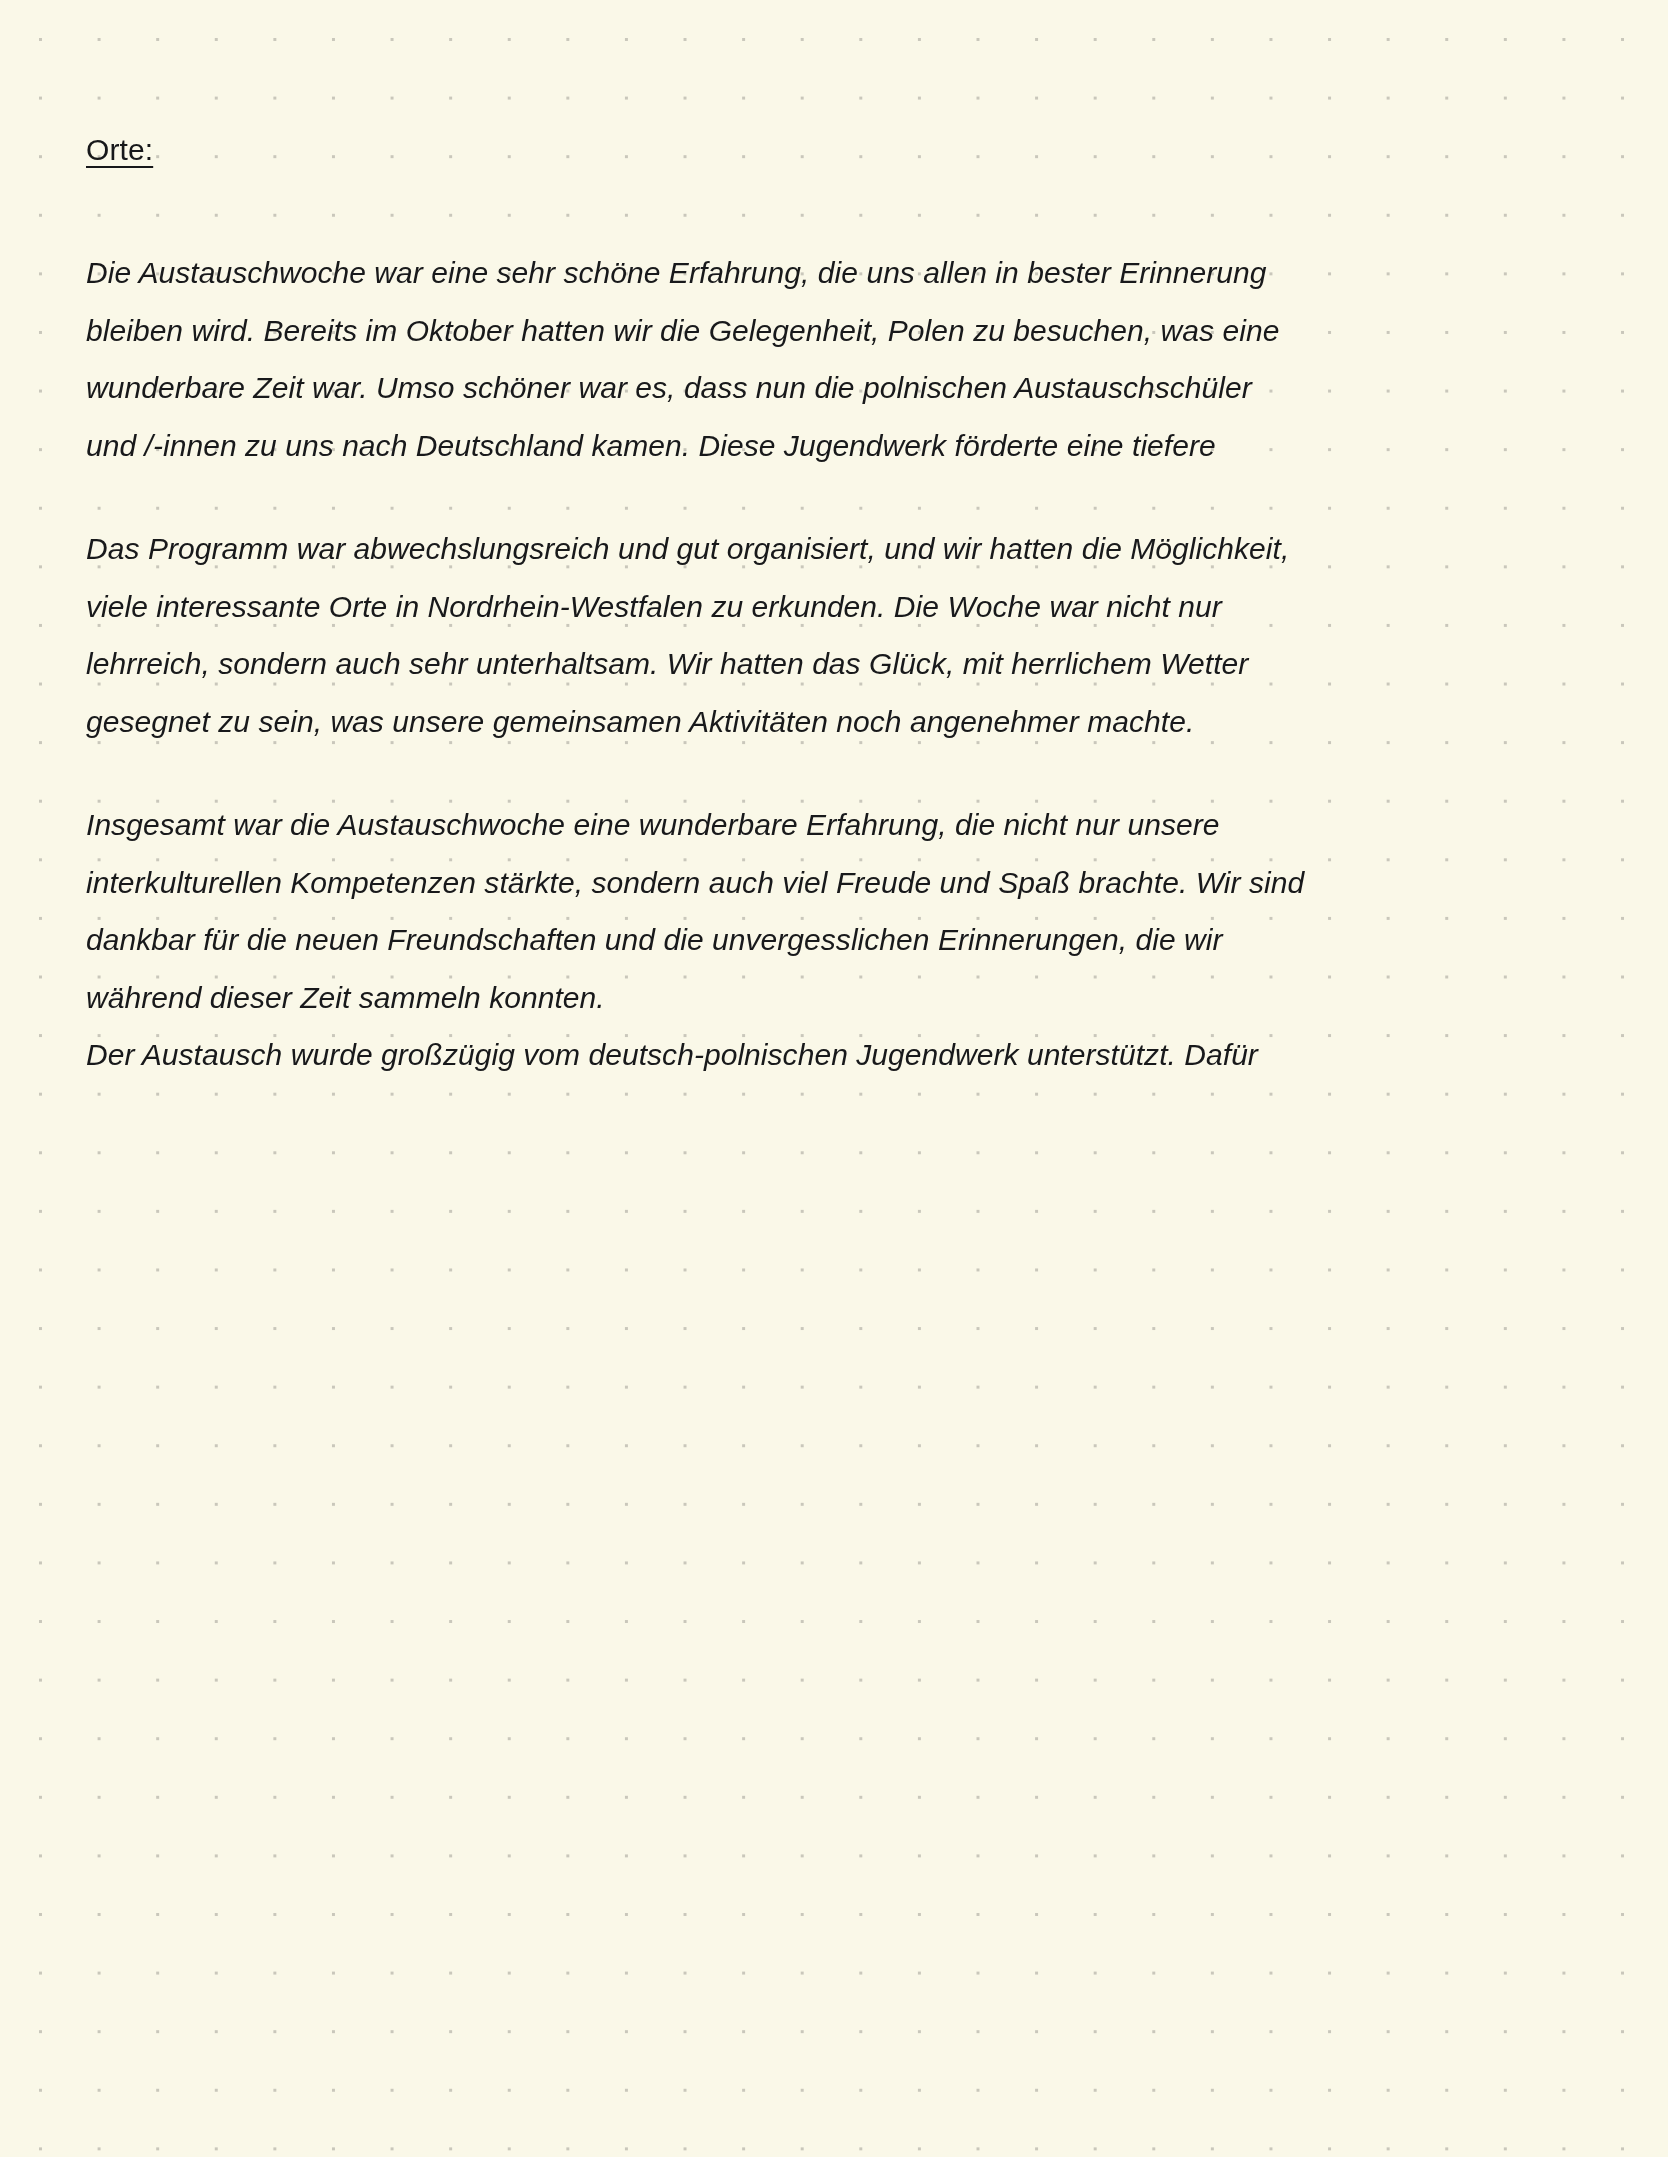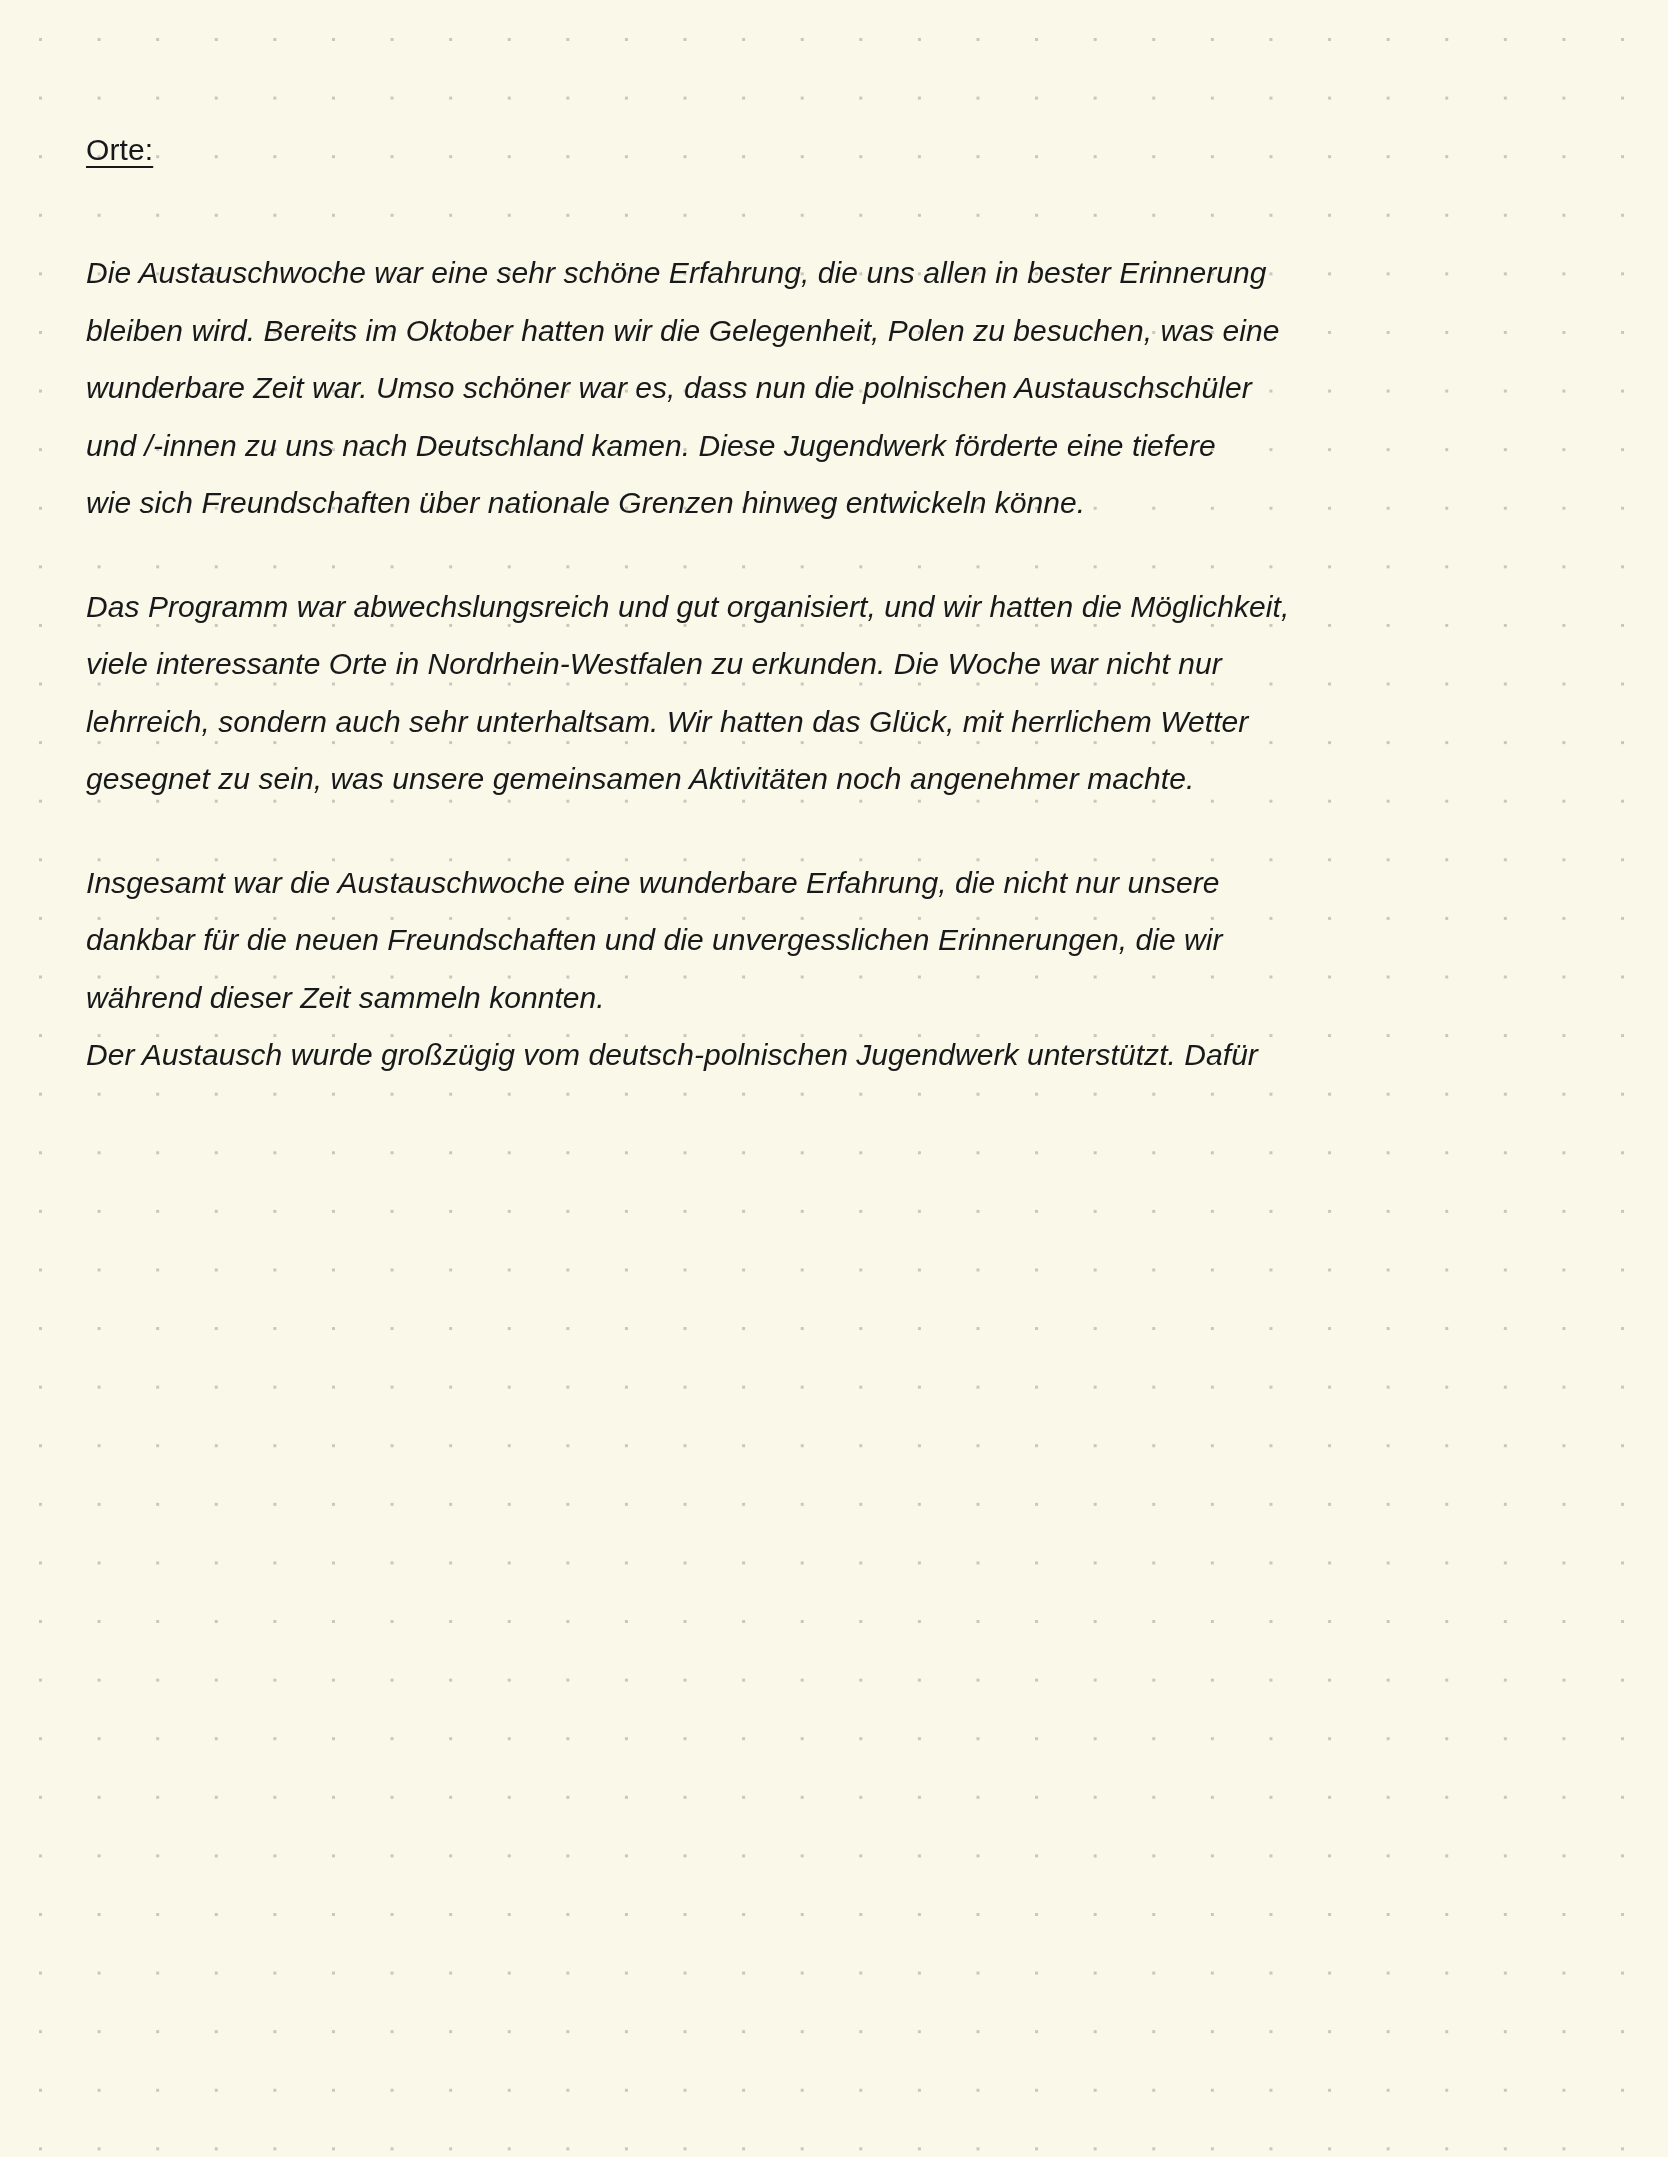--- a/index.html
+++ b/index.html
@@ -77,31 +77,31 @@
 
     <div class="heading-row">
       <h1 class="doc-heading">Orte:</h1>
     </div>
 
     <p class="doc-paragraph">
       <span class="para-line">Die Austauschwoche war eine sehr schöne Erfahrung, die uns allen in bester Erinnerung</span>
       <span class="para-line">bleiben wird. Bereits im Oktober hatten wir die Gelegenheit, Polen zu besuchen, was eine</span>
       <span class="para-line">wunderbare Zeit war. Umso schöner war es, dass nun die polnischen Austauschschüler</span>
       <span class="para-line">und /-innen zu uns nach Deutschland kamen. Diese Jugendwerk förderte eine tiefere</span>
-      <span class="para-line">wie sich Freundschaften über nationale Grenzen hinweg entwickeln könne.</span>
     </p>
 
     <p class="doc-paragraph">
       <span class="para-line">Das Programm war abwechslungsreich und gut organisiert, und wir hatten die Möglichkeit,</span>
       <span class="para-line">viele interessante Orte in Nordrhein-Westfalen zu erkunden. Die Woche war nicht nur</span>
       <span class="para-line">lehrreich, sondern auch sehr unterhaltsam. Wir hatten das Glück, mit herrlichem Wetter</span>
       <span class="para-line">gesegnet zu sein, was unsere gemeinsamen Aktivitäten noch angenehmer machte.</span>
     </p>
 
     <p class="doc-paragraph">
       <span class="para-line">Insgesamt war die Austauschwoche eine wunderbare Erfahrung, die nicht nur unsere</span>
+      <span class="para-line">interkulturellen Kompetenzen stärkte, sondern auch viel Freude und Spaß brachte. Wir sind</span>
       <span class="para-line">dankbar für die neuen Freundschaften und die unvergesslichen Erinnerungen, die wir</span>
       <span class="para-line">während dieser Zeit sammeln konnten.</span>
       <span class="para-line">Der Austausch wurde großzügig vom deutsch-polnischen Jugendwerk unterstützt. Dafür</span>
     </p>
 
   </div>
 </div>
 
 </body></html>

